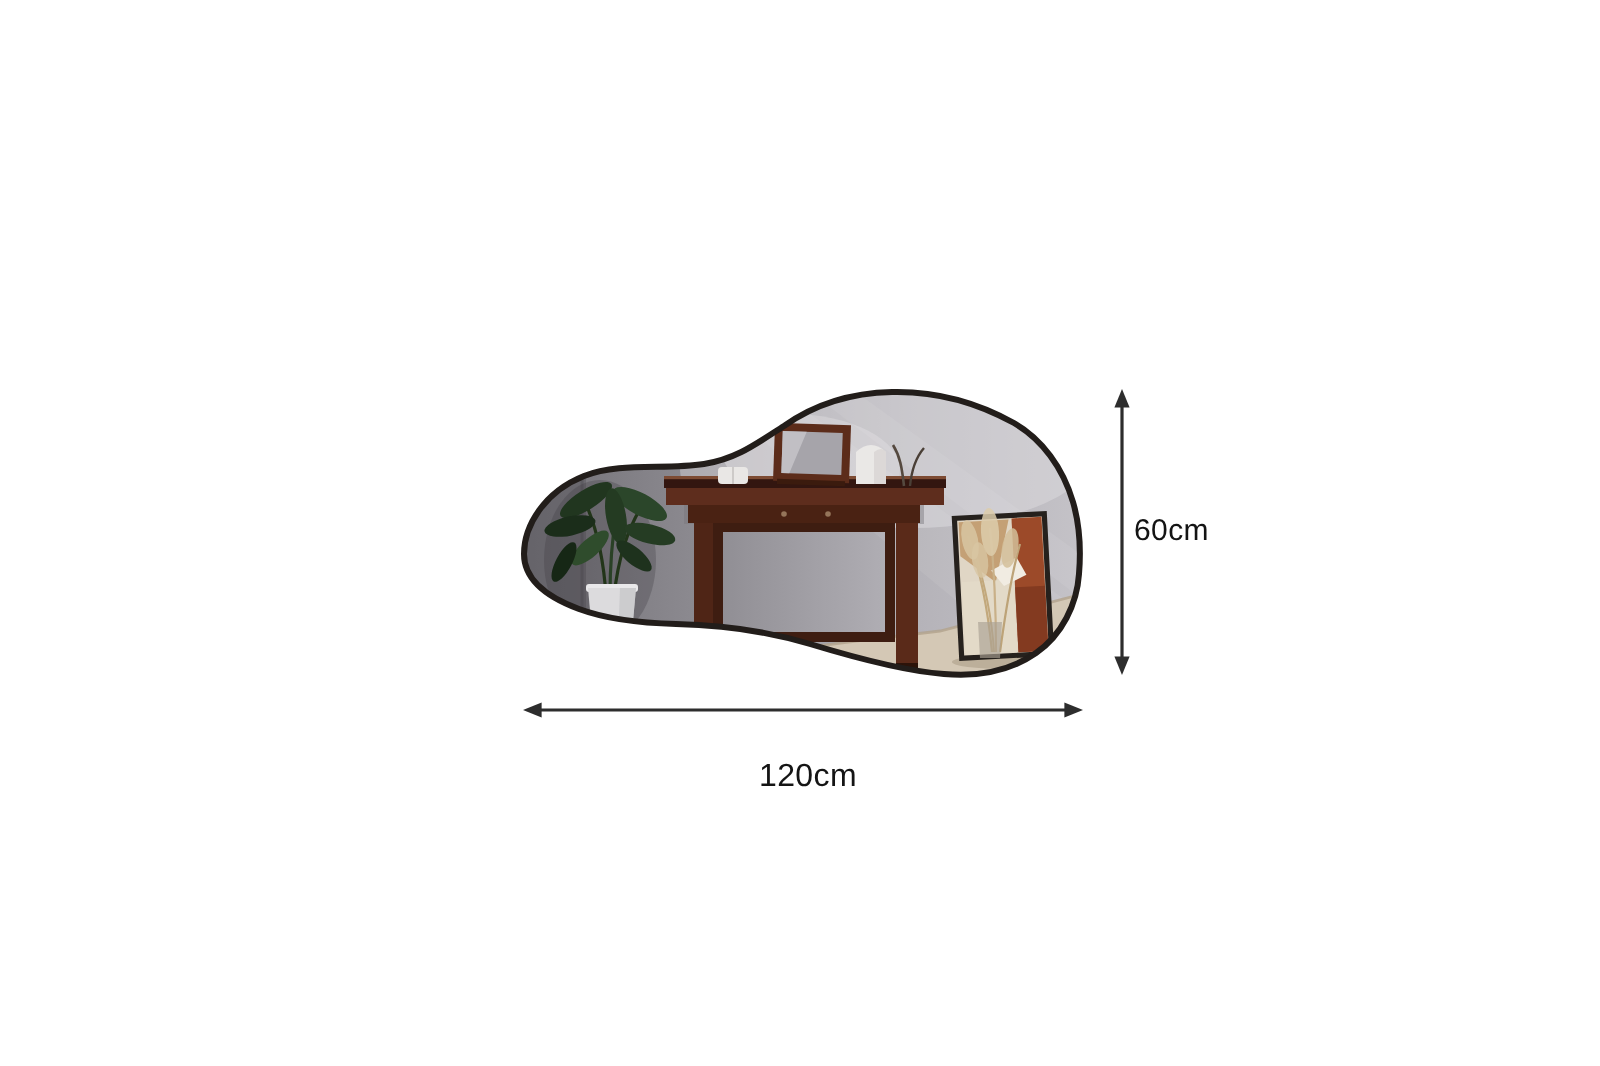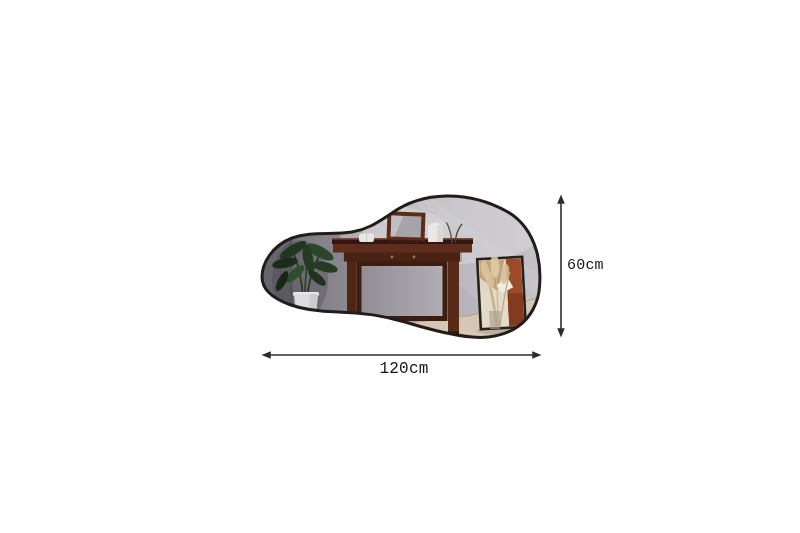--- a/index.html
+++ b/index.html
@@ -9,21 +9,20 @@
     height: 533px;
     background: #ffffff;
     font-family: "Liberation Sans", sans-serif;
     overflow: hidden;
   }
   .stage {
     position: relative;
     width: 800px;
     height: 533px;
     background: #ffffff;
-    font-family: Liberation Mono, monospace;
   }
   .stage svg {
     position: absolute;
     left: 0;
     top: 0;
     display: block;
   }
   .dim-label {
     position: absolute;
     color: #141414;
@@ -31,21 +30,21 @@
     user-select: none;
   }
   .dim-label.height {
     left: 567px;
     top: 257px;
     font-size: 15px;
     letter-spacing: 0.2px;
   }
   .dim-label.width {
     left: 404px;
-    top: 360px;
+    top: 380px;
     font-size: 16px;
     transform: translateX(-50%);
     letter-spacing: 0.2px;
   }
 </style>
 </head>
 <body>
 
 <div class="stage">
 

